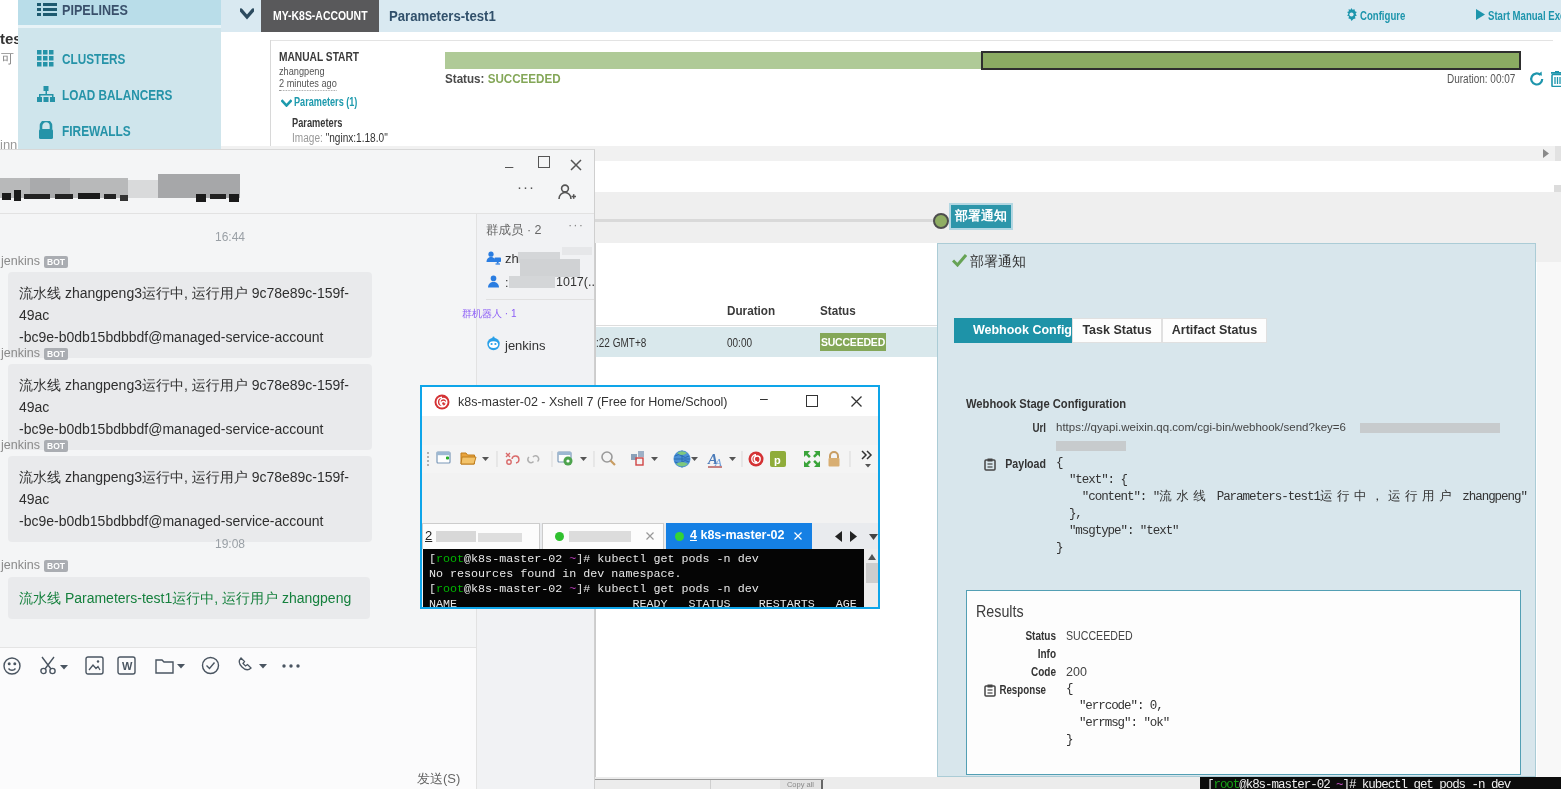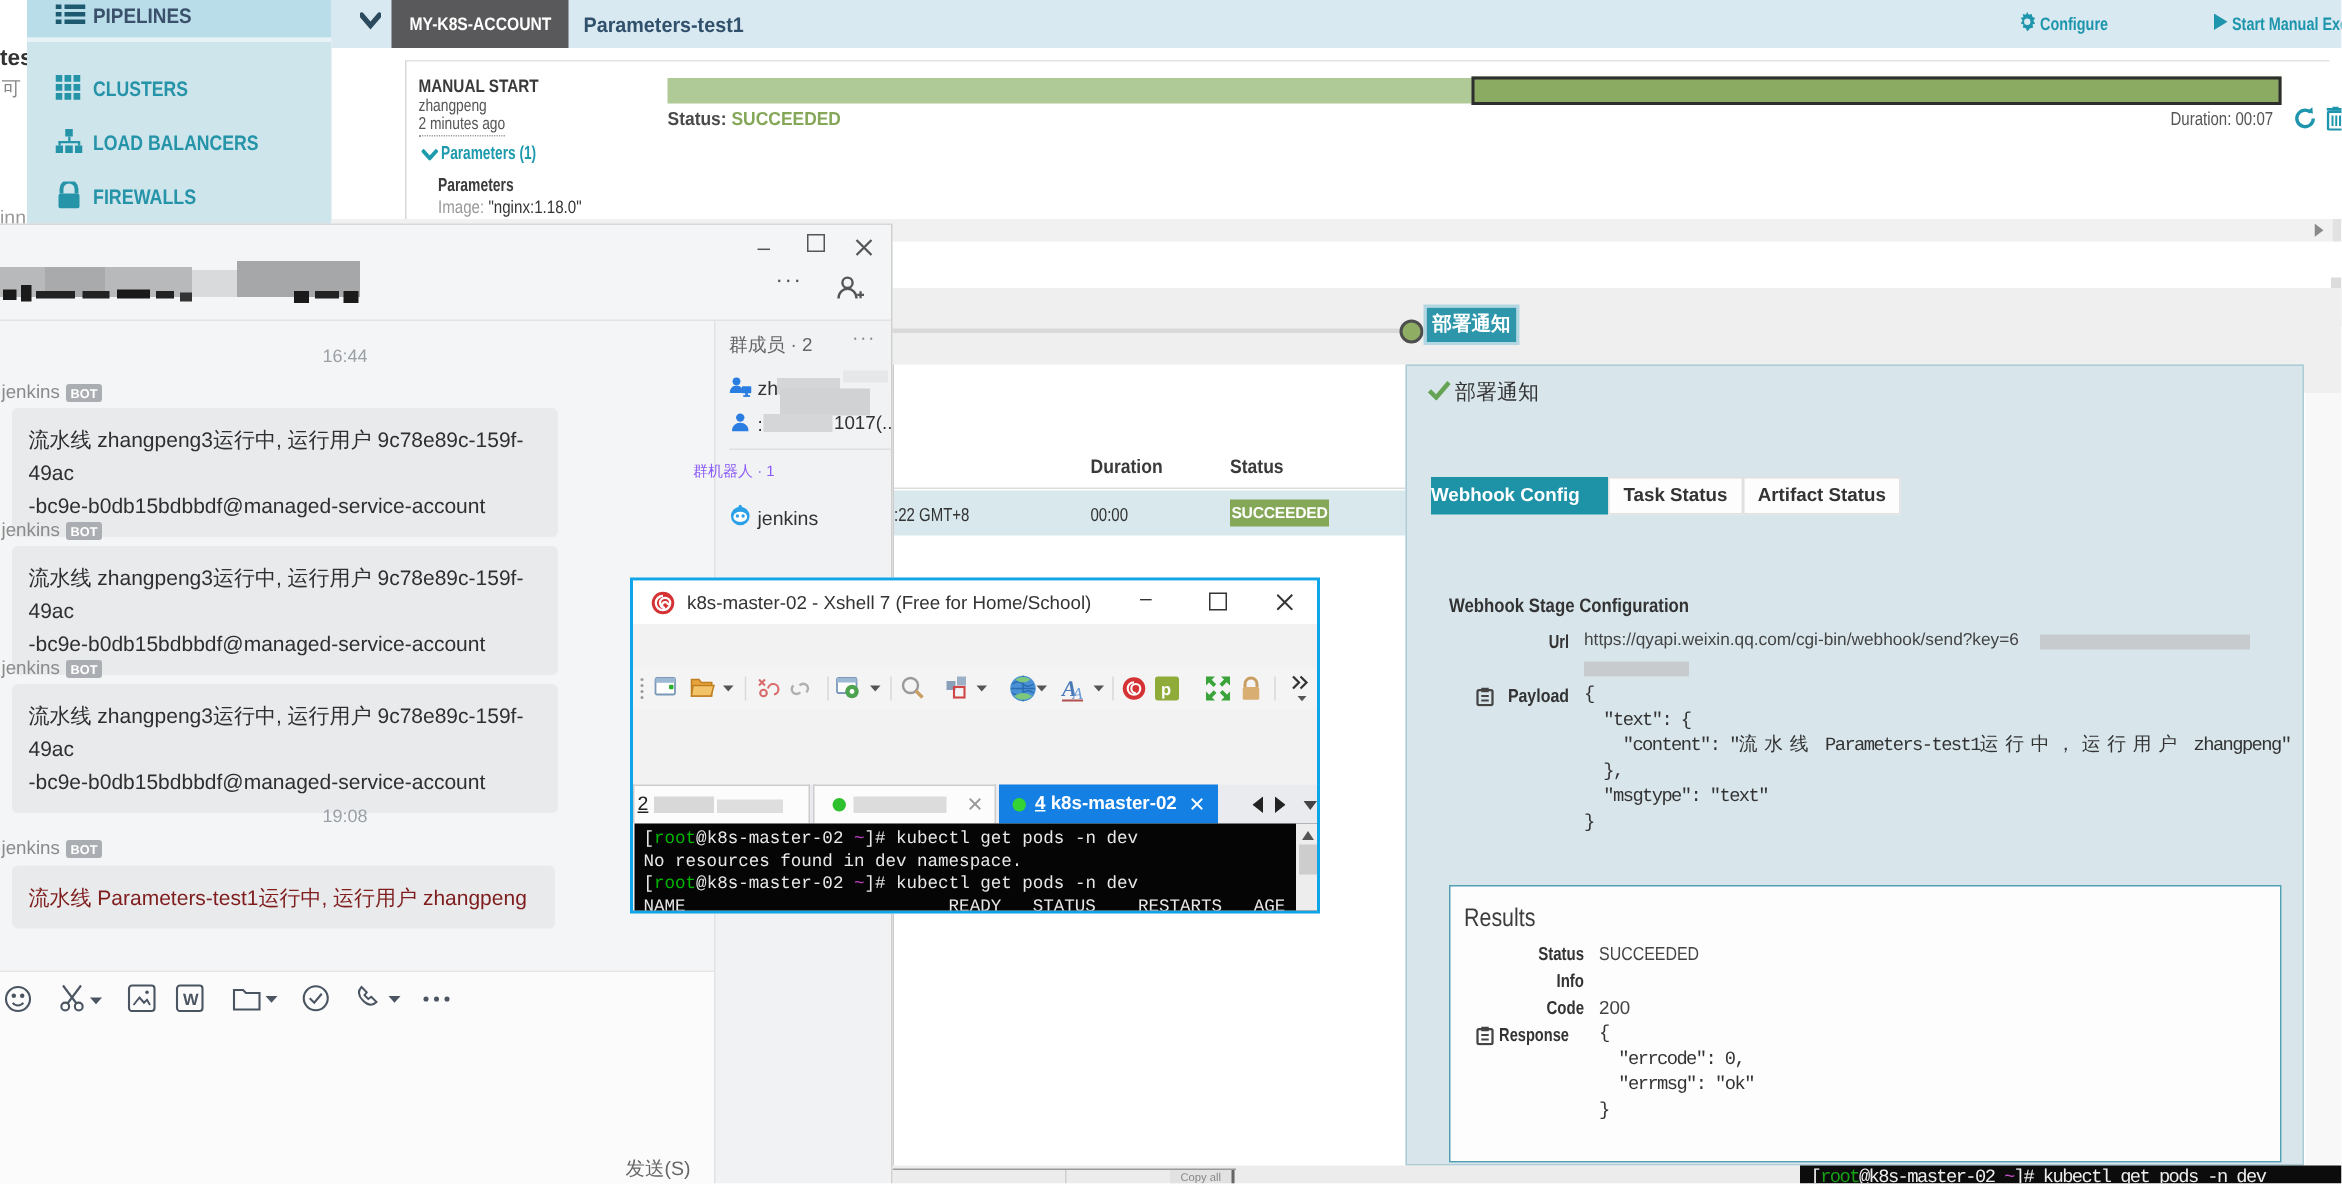--- a/index.html
+++ b/index.html
@@ -157,21 +157,21 @@
 
   <div class="a" style="left:937px;top:243px;width:599px;height:534px;background:#d8e6ec;border:1px solid #abccd6;box-sizing:border-box"></div>
   <div class="a" style="left:1537px;top:262px;width:24px;height:515px;background:#f8f8f8"></div>
   <div class="a" style="left:952px;top:253px;width:15px;height:14px">
     <svg width="15" height="14">
         <path d="M1 7.5 L5.5 12 L14 2" fill="none" stroke="#67a355" stroke-width="3"></path>
       </svg>
   </div>
   <div class="a" style="left:970px;top:253px;font-size:14px;color:#333">部署通知</div>
 
-  <div class="a bold" style="left:954px;top:318px;width:118px;height:25px;background:#1e93a8;color:#fff;font-size:12.5px;text-align:left;line-height:25px">Webhook Config</div>
+  <div class="a bold" style="left:954px;top:318px;width:118px;height:25px;background:#1e93a8;color:#fff;font-size:12.5px;text-align:right;line-height:25px">Webhook Config</div>
   <div class="a bold" style="left:1072px;top:318px;width:90px;height:25px;background:#fdfdfd;border:1px solid #e0e0e0;box-sizing:border-box;color:#333;font-size:12.5px;text-align:center;line-height:23px">Task Status</div>
   <div class="a bold" style="left:1162px;top:318px;width:105px;height:25px;background:#fdfdfd;border:1px solid #e0e0e0;box-sizing:border-box;color:#333;font-size:12.5px;text-align:center;line-height:23px">Artifact Status</div>
 
 <div class="a bold sqL" style="left:966px;top:396px;font-size:13px;color:#333;transform:scaleX(.86)">Webhook Stage Configuration</div>
 <div class="a bold sqR" style="left:966px;top:421px;width:80px;font-size:12.5px;color:#333;text-align:right;transform:scaleX(.78)">Url</div>
 <div class="a" style="left:1056px;top:421px;font-size:11.5px;color:#444">https://qyapi.weixin.qq.com/cgi-bin/webhook/send?key=6</div>
 <div class="a" style="left:1360px;top:423px;width:140px;height:10px;background:#c7cbcd"></div>
 <div class="a" style="left:1056px;top:441px;width:70px;height:10px;background:#c7cbcd"></div>
 <div class="a" style="left:984px;top:458px;width:12px;height:13px">
   <svg width="12" height="13">
@@ -296,21 +296,21 @@
   <div class="a" style="left:8px;top:122px;width:342px;background:#e9eaec;border-radius:4px;padding:10px 11px;font-size:14px;line-height:22px;color:#2f2f2f">流水线 zhangpeng3运行中, 运行用户 9c78e89c-159f-49ac<br>-bc9e-b0db15bdbbdf@managed-service-account</div>
   <div class="a" style="left:1px;top:196px;font-size:12.5px;color:#8a8a8a">jenkins</div>
   <div class="a bold" style="left:44px;top:198px;background:#aaadb2;color:#fff;font-size:8.5px;padding:1px 3px;border-radius:2px">BOT</div>
   <div class="a" style="left:8px;top:214px;width:342px;background:#e9eaec;border-radius:4px;padding:10px 11px;font-size:14px;line-height:22px;color:#2f2f2f">流水线 zhangpeng3运行中, 运行用户 9c78e89c-159f-49ac<br>-bc9e-b0db15bdbbdf@managed-service-account</div>
   <div class="a" style="left:1px;top:288px;font-size:12.5px;color:#8a8a8a">jenkins</div>
   <div class="a bold" style="left:44px;top:290px;background:#aaadb2;color:#fff;font-size:8.5px;padding:1px 3px;border-radius:2px">BOT</div>
   <div class="a" style="left:8px;top:306px;width:342px;background:#e9eaec;border-radius:4px;padding:10px 11px;font-size:14px;line-height:22px;color:#2f2f2f">流水线 zhangpeng3运行中, 运行用户 9c78e89c-159f-49ac<br>-bc9e-b0db15bdbbdf@managed-service-account</div>
   <div class="a" style="left:215px;top:387px;font-size:12px;color:#9aa0a6">19:08</div>
   <div class="a" style="left:1px;top:408px;font-size:12.5px;color:#8a8a8a">jenkins</div>
   <div class="a bold" style="left:44px;top:410px;background:#aaadb2;color:#fff;font-size:8.5px;padding:1px 3px;border-radius:2px">BOT</div>
-  <div class="a" style="left:8px;top:427px;width:340px;background:#e9eaec;border-radius:4px;padding:10px 11px;font-size:14px;line-height:22px;color:#7f1d1d;white-space:nowrap">流水线 Parameters-test1运行中, 运行用户 zhangpeng</div>
+  <div class="a" style="left:8px;top:427px;width:340px;background:#e9eaec;border-radius:4px;padding:10px 11px;font-size:14px;line-height:22px;color:#15803d;white-space:nowrap">流水线 Parameters-test1运行中, 运行用户 zhangpeng</div>
 
   <div class="a" style="left:0;top:497px;width:476px;height:143px;background:#fbfbfc;border-top:1px solid #e4e4e4;box-sizing:border-box"></div>
   <div class="a" style="left:3px;top:506px;width:300px;height:20px">
     <svg width="300" height="20" fill="none" stroke="#4a5561" stroke-width="1.4">
       <circle cx="9" cy="10" r="8"></circle>
         <circle cx="6.2" cy="7.8" r="0.8" fill="#4a5561"></circle>
         <circle cx="11.8" cy="7.8" r="0.8" fill="#4a5561"></circle>
         <path d="M5.5 12.5 c1.7 2.4 5.3 2.4 7 0"></path>
       <g transform="translate(37,0)">
           <circle cx="3.5" cy="15" r="2.6"></circle>

